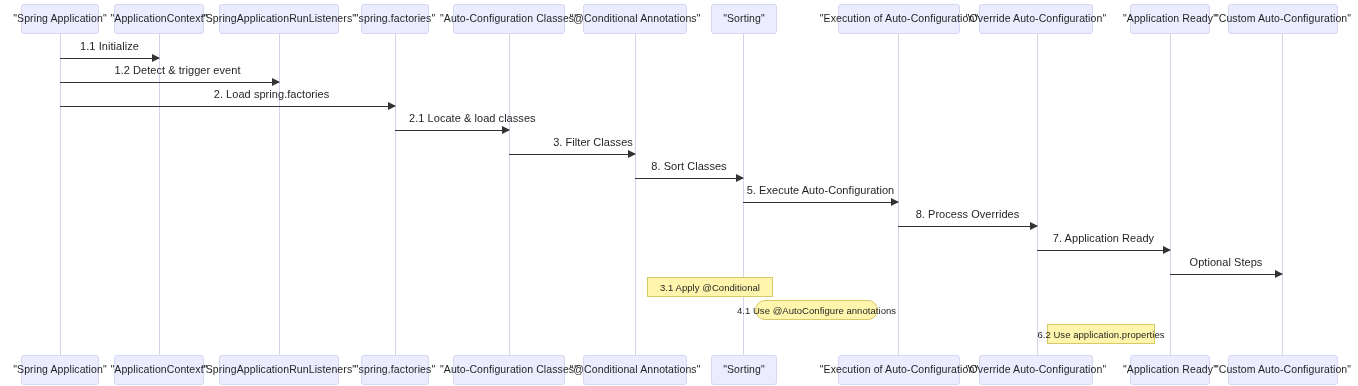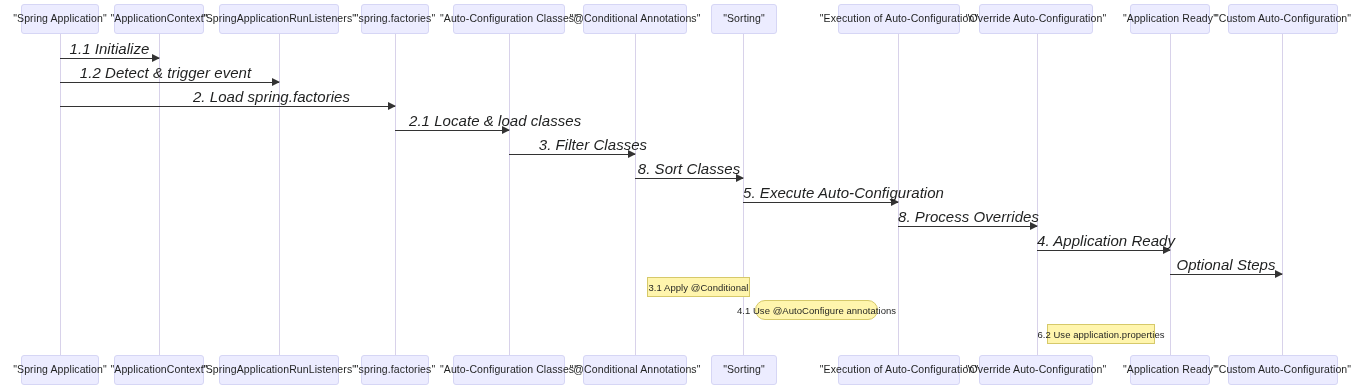--- a/index.html
+++ b/index.html
@@ -57,26 +57,25 @@
     right: -1px;
     top: -4px;
     width: 0;
     height: 0;
     border-top: 4px solid transparent;
     border-bottom: 4px solid transparent;
     border-left: 8px solid #333333;
   }
   .msg-label {
     position: absolute;
-    font-size: 15px;
+    font-size: 11px;
     color: #1f2020;
     white-space: nowrap;
     text-align: center;
     letter-spacing: 0.05px;
-    font-style: italic;
   }
   
   .note {
     position: absolute;
     box-sizing: border-box;
     background: #FFF5AD;
     border: 1px solid #d6c96a;
     color: #1f2020;
     font-size: 9.5px;
     height: 20px;
@@ -141,21 +140,21 @@
       </div>
     </div>
   <div id="messages">
       <div class="msg" style="left: 60px; width: 99px; top: 58px;">
         <span class="head"></span>
       </div>
       <div class="msg-label" style="left: 60px; width: 99px; top: 40px;">1.1 Initialize</div>
       <div class="msg" style="left: 60px; width: 219px; top: 82px;">
         <span class="head"></span>
       </div>
-      <div class="msg-label" style="left: 56px; width: 219px; top: 64px;">1.2 Detect &amp; trigger event</div>
+      <div class="msg-label" style="left: 68px; width: 219px; top: 64px;">1.2 Detect &amp; trigger event</div>
       <div class="msg" style="left: 60px; width: 335px; top: 106px;">
         <span class="head"></span>
       </div>
       <div class="msg-label" style="left: 60px; width: 335px; top: 88px; margin-left: 44px;">2. Load spring.factories</div>
       <div class="msg" style="left: 395px; width: 114px; top: 130px;">
         <span class="head"></span>
       </div>
       <div class="msg-label" style="left: 409px; width: 114px; top: 112px;">2.1 Locate &amp; load classes</div>
       <div class="msg" style="left: 509px; width: 126px; top: 154px;">
         <span class="head"></span>
@@ -169,28 +168,28 @@
         <span class="head"></span>
       </div>
       <div class="msg-label" style="left: 743px; width: 155px; top: 184px;">5. Execute Auto-Configuration</div>
       <div class="msg" style="left: 898px; width: 139px; top: 226px;">
         <span class="head"></span>
       </div>
       <div class="msg-label" style="left: 898px; width: 139px; top: 208px;">8. Process Overrides</div>
       <div class="msg" style="left: 1037px; width: 133px; top: 250px;">
         <span class="head"></span>
       </div>
-      <div class="msg-label" style="left: 1037px; width: 133px; top: 232px;">4. Application Ready</div>
+      <div class="msg-label" style="left: 1037px; width: 133px; top: 232px;">7. Application Ready</div>
       <div class="msg" style="left: 1170px; width: 112px; top: 274px;">
         <span class="head"></span>
       </div>
       <div class="msg-label" style="left: 1170px; width: 112px; top: 256px;">Optional Steps</div>
     </div>
   <div id="notes">
-      <div class="note" style="left: 647px; width: 103px; top: 277px;">
+      <div class="note" style="left: 647px; width: 126px; top: 277px;">
         <span>3.1 Apply @Conditional</span>
       </div>
       <div class="note" style="left: 755px; width: 123px; top: 300px; border-radius: 10px;">
         <span>4.1 Use @AutoConfigure annotations</span>
       </div>
       <div class="note" style="left: 1047px; width: 108px; top: 324px;">
         <span>6.2 Use application.properties</span>
       </div>
     </div>
   <div id="bottom-participants">

